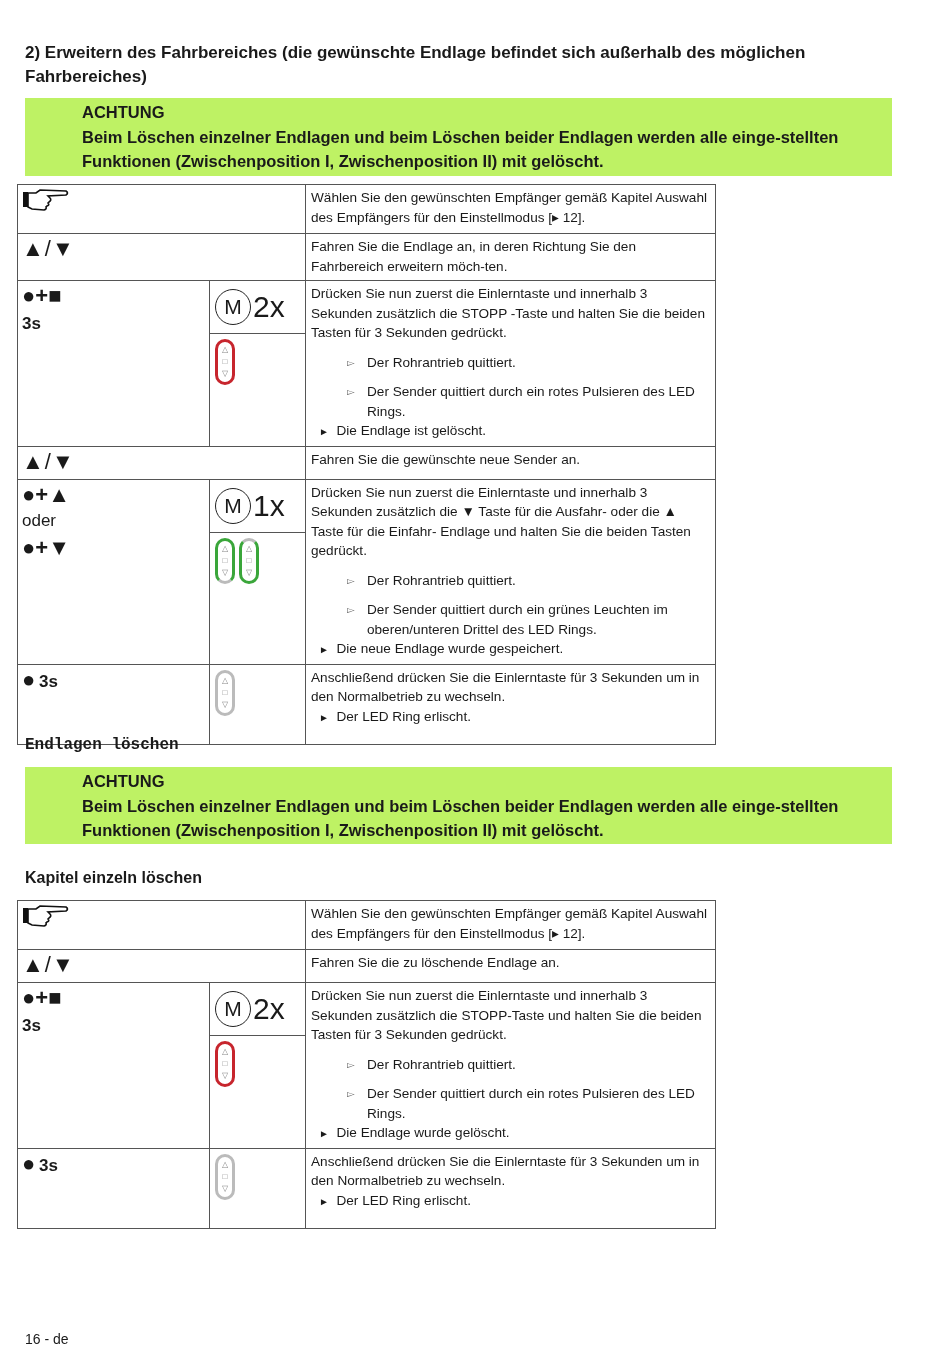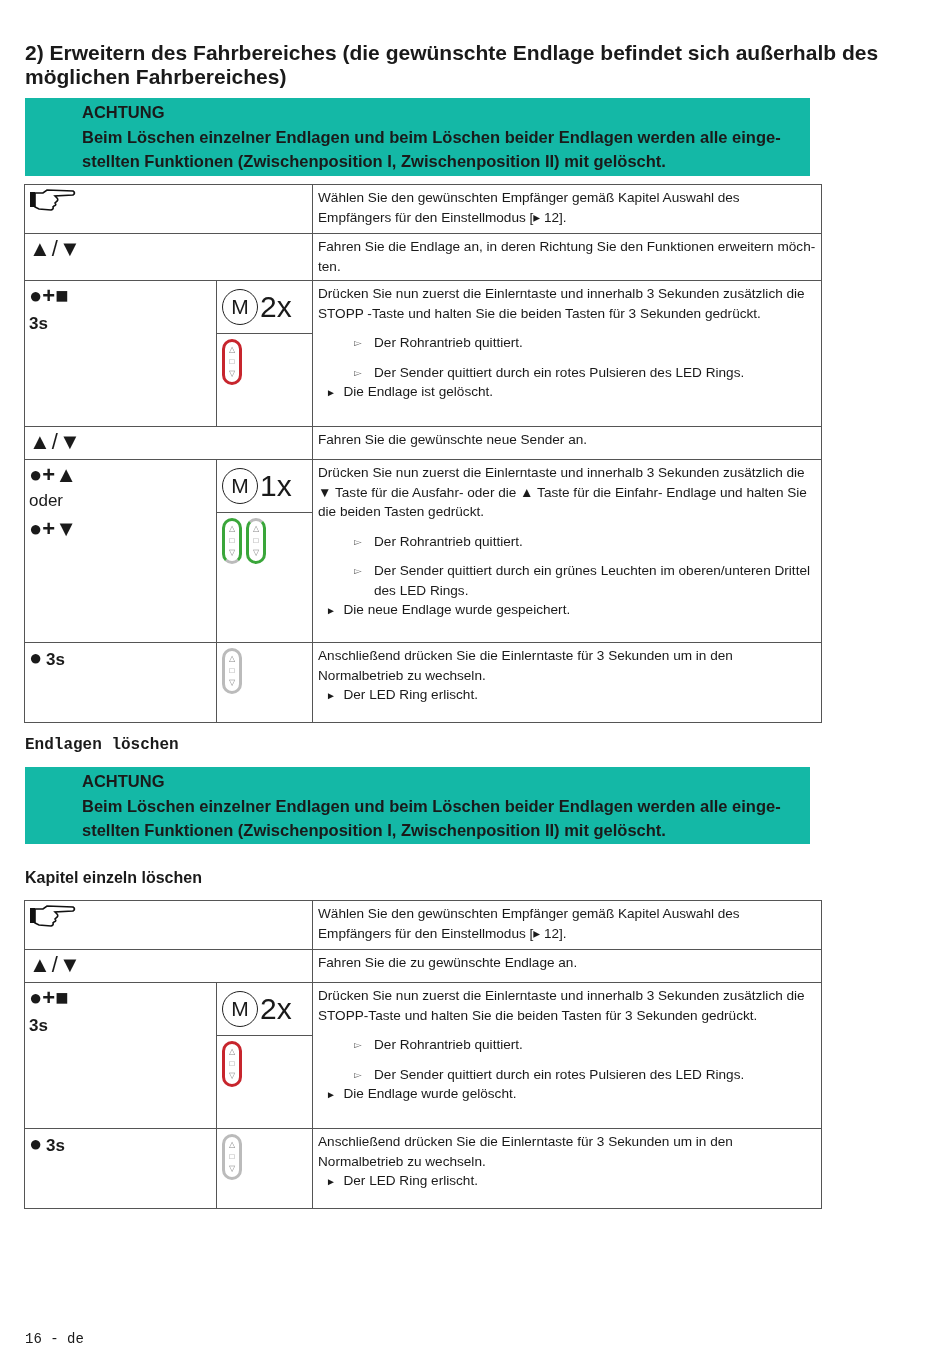--- a/index.html
+++ b/index.html
@@ -1,41 +1,41 @@
 <!DOCTYPE html>
 <html><head>
 <meta charset="utf-8">
 <style>
   html,body{margin:0;padding:0;background:#fff;}
   body{width:950px;height:1353px;position:relative;font-family:"Liberation Sans",sans-serif;color:#1a1a1a;overflow:hidden;}
-  .h2{position:absolute;left:25px;font-weight:bold;font-size:21px;line-height:24px;}
+  .h2{position:absolute;left:25px;font-weight:bold;font-size:17px;line-height:24px;}
   .h3{position:absolute;left:25px;font-weight:bold;font-size:16px;line-height:22px;}
-  .warn{position:absolute;left:25px;width:785px;background:#14b8a6;box-sizing:border-box;padding:2px 26px 4px 57px;font-weight:bold;font-size:16.5px;line-height:24.5px;}
-  table.steps{position:absolute;left:24px;width:798px;border-collapse:collapse;table-layout:fixed;}
+  .warn{position:absolute;left:25px;width:867px;background:#bef264;box-sizing:border-box;padding:2px 26px 4px 57px;font-weight:bold;font-size:16.5px;line-height:24.5px;}
+  table.steps{position:absolute;left:17px;width:699px;border-collapse:collapse;table-layout:fixed;}
   table.steps td{border:1px solid #555;vertical-align:top;padding:0;font-size:13.6px;line-height:19.5px;}
   td.sym{padding:3px 4px !important;}
   td.txt{padding:3px 5px 4px 5px !important;}
   .tri-row{font-size:22px;line-height:24px;letter-spacing:1px;}
   .sym-big{font-size:22px;line-height:24px;font-weight:bold;}
   .dur{font-weight:bold;font-size:17px;margin-top:6px;}
   .oder{font-size:17px;margin:4px 0 6px 0;}
   .mcell{height:52px;border-bottom:1px solid #555;display:flex;align-items:center;padding-left:5px;}
   .mcirc{width:36px;height:36px;border:1.4px solid #222;border-radius:50%;display:flex;align-items:center;justify-content:center;font-size:21px;box-sizing:border-box;}
   .mcount{font-size:30px;margin-left:2px;}
   .remote-wrap{padding:5px 0 0 5px;display:flex;gap:4px;}
   .remote{width:20px;height:46px;border-radius:10px;box-sizing:border-box;border:3px solid #bbb;display:flex;flex-direction:column;align-items:center;justify-content:space-around;font-size:8px;color:#888;line-height:10px;padding:2px 0;}
   .remote.red{border-color:#c7252d;}
   .remote.g-top{border-color:#3aa63a #bbb #bbb #bbb;border-top-color:#3aa63a;border-left-color:#3aa63a;border-right-color:#3aa63a;}
   .remote.g-bot{border-color:#bbb;border-bottom-color:#3aa63a;border-left-color:#3aa63a;border-right-color:#3aa63a;}
   .res{padding-left:36px;margin-top:10px;position:relative;}
   .res .mk{position:absolute;left:36px;color:#666;font-size:10px;}
   .res .t{padding-left:20px;display:block;}
   .fin{padding-left:8px;position:relative;}
   .fin .mk{font-size:10px;}
-  .footer{position:absolute;left:25px;top:1331px;font-size:14px;font-family:Liberation Mono, monospace;}
+  .footer{position:absolute;left:25px;top:1331px;font-size:14px;}
 </style>
 </head>
 <body>
 
 <div class="h2" style="top:41px;width:870px;">2) Erweitern des Fahrbereiches (die gewünschte Endlage befindet sich außerhalb des möglichen Fahrbereiches)</div>
 
 <div class="warn" style="top:98px;height:78px;">
   <div>ACHTUNG</div>
   <div>Beim Löschen einzelner Endlagen und beim Löschen beider Endlagen werden alle einge-stellten Funktionen (Zwischenposition I, Zwischenposition II) mit gelöscht.</div>
 </div>
@@ -53,21 +53,21 @@
         <rect x="1" y="4" width="5" height="15" fill="#111"></rect>
         <path d="M6 5 L14 5 L18 2 L44 3 Q47 5 44 7 L26 8 L28 10 Q30 12 27 14 L26 15 Q28 17 25 18 L24 19 Q25 21 22 22 L10 21 L6 19 Z" fill="none" stroke="#111" stroke-width="1.6"></path>
       </svg>
     </td>
     <td class="txt">Wählen Sie den gewünschten Empfänger gemäß Kapitel Auswahl des Empfängers für den Einstellmodus [▸ 12].</td>
   </tr>
   <tr style="height:47px">
     <td class="sym" colspan="2">
           <div class="tri-row">▲/▼</div>
         </td>
-    <td class="txt">Fahren Sie die Endlage an, in deren Richtung Sie den Funktionen erweitern möch-ten.</td>
+    <td class="txt">Fahren Sie die Endlage an, in deren Richtung Sie den Fahrbereich erweitern möch-ten.</td>
   </tr>
   <tr style="height:146px">
     <td class="sym">
       <div class="sym-big">●+■</div>
       <div class="dur">3s</div>
     </td>
     <td>
       <div class="mcell">
         <div class="mcirc">M</div>
         <span class="mcount">2x</span>
@@ -180,21 +180,21 @@
         <rect x="1" y="4" width="5" height="15" fill="#111"></rect>
         <path d="M6 5 L14 5 L18 2 L44 3 Q47 5 44 7 L26 8 L28 10 Q30 12 27 14 L26 15 Q28 17 25 18 L24 19 Q25 21 22 22 L10 21 L6 19 Z" fill="none" stroke="#111" stroke-width="1.6"></path>
       </svg>
     </td>
     <td class="txt">Wählen Sie den gewünschten Empfänger gemäß Kapitel Auswahl des Empfängers für den Einstellmodus [▸ 12].</td>
   </tr>
   <tr style="height:33px">
     <td class="sym" colspan="2">
           <div class="tri-row">▲/▼</div>
         </td>
-    <td class="txt">Fahren Sie die zu gewünschte Endlage an.</td>
+    <td class="txt">Fahren Sie die zu löschende Endlage an.</td>
   </tr>
   <tr style="height:146px">
     <td class="sym">
       <div class="sym-big">●+■</div>
       <div class="dur">3s</div>
     </td>
     <td>
       <div class="mcell">
         <div class="mcirc">M</div>
         <span class="mcount">2x</span>

